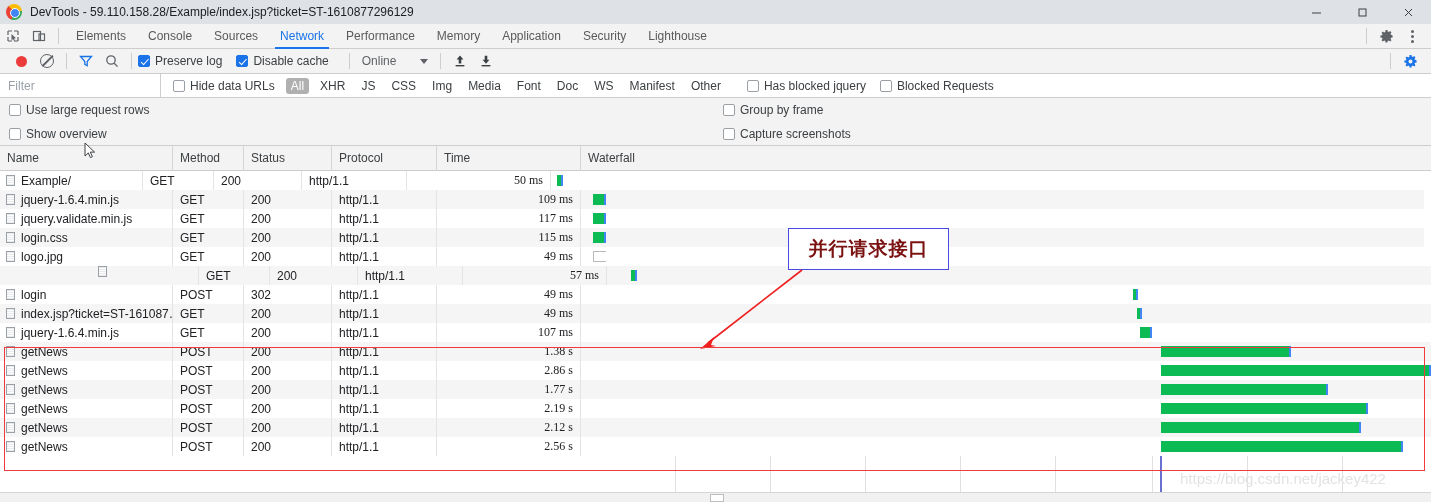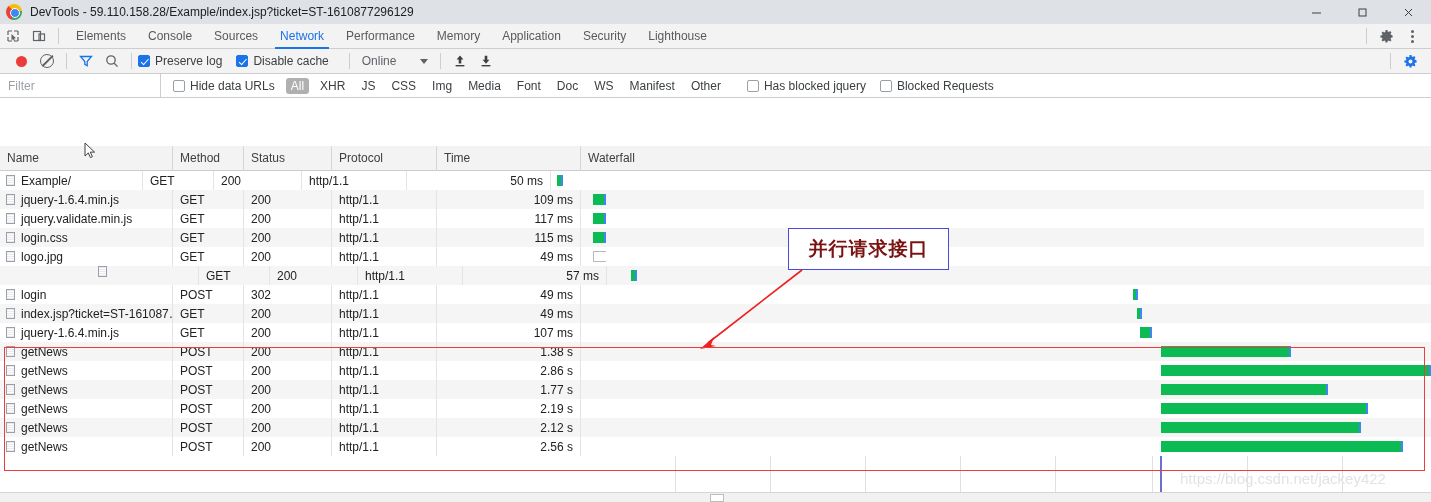--- a/index.html
+++ b/index.html
@@ -137,21 +137,21 @@
     position: relative; height: 19px; display: flex; align-items: center;
     background: #fff;
   }
   .row.odd { background: #f5f5f5; }
   .cell {
     height: 19px; display: flex; align-items: center; font-size: 12px; color: #202124;
     border-right: 1px solid #e4e4e4; flex: none; overflow: hidden; white-space: nowrap;
   }
   .cell.name { padding-left: 6px; gap: 6px; }
   .cell.pad { padding-left: 7px; }
-  .cell.time { justify-content: flex-end; padding-right: 7px; }
+  .cell.time { justify-content: flex-end; padding-right: 7px; font-family: Liberation Serif, serif; }
   .file-ico {
     width: 9px; height: 11px; border: 1px solid #9aa0a6; background: #fff; flex: none;
   }
   .file-ico.doc { background: repeating-linear-gradient(#e8eaed 0 1px, #fff 1px 2px); }
   .cell.wf { border-right: none; position: relative; flex: 1 1 auto; }
 
   
   .wf-grid {
     position: absolute; left: 581px; top: 171px; width: 850px; height: 331px;
     pointer-events: none;
@@ -347,20 +347,40 @@
     <div class="cb-wrap" style="margin-left:18px">
       <span class="cb"></span>
       <span class="cb-label">Has blocked jquery</span>
     </div>
     <div class="cb-wrap">
       <span class="cb"></span>
       <span class="cb-label">Blocked Requests</span>
     </div>
   </div>
 
+  <div class="optrow r1">
+    <div class="opt-left cb-wrap">
+      <span class="cb"></span>
+      <span class="cb-label">Use large request rows</span>
+    </div>
+    <div class="opt-right cb-wrap">
+      <span class="cb"></span>
+      <span class="cb-label">Group by frame</span>
+    </div>
+  </div>
+  <div class="optrow r2">
+    <div class="opt-left cb-wrap">
+      <span class="cb"></span>
+      <span class="cb-label">Show overview</span>
+    </div>
+    <div class="opt-right cb-wrap">
+      <span class="cb"></span>
+      <span class="cb-label">Capture screenshots</span>
+    </div>
+  </div>
 
   <div class="thead">
     <div class="th" style="width:173px">Name</div>
     <div class="th" style="width:71px">Method</div>
     <div class="th" style="width:88px">Status</div>
     <div class="th" style="width:105px">Protocol</div>
     <div class="th" style="width:144px">Time</div>
     <div class="th" style="width:850px;border-right:none">Waterfall</div>
   </div>
 

